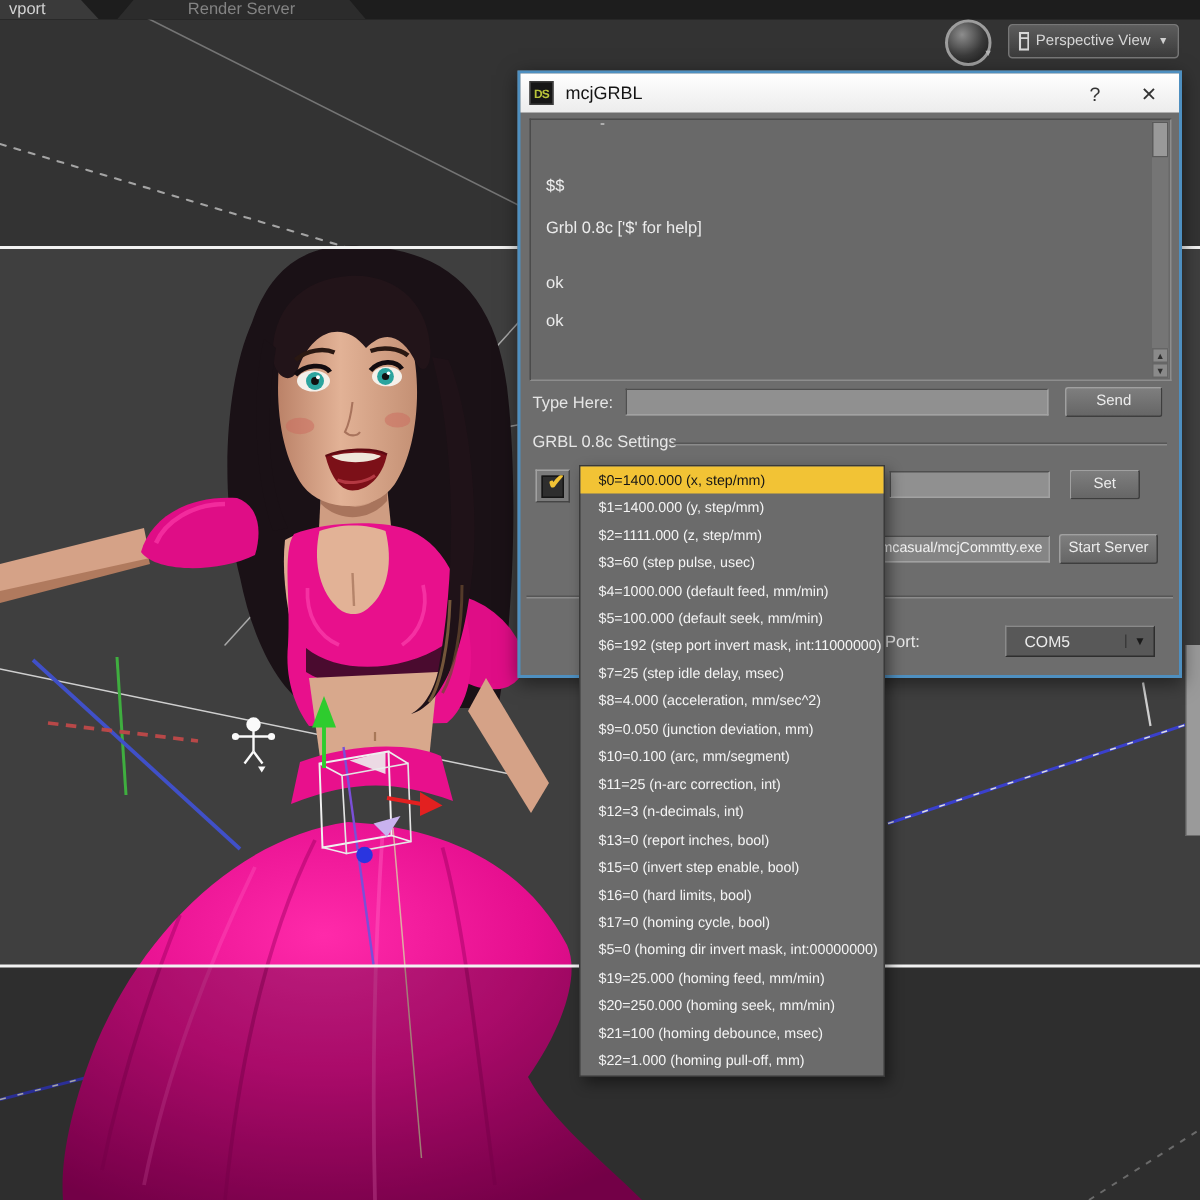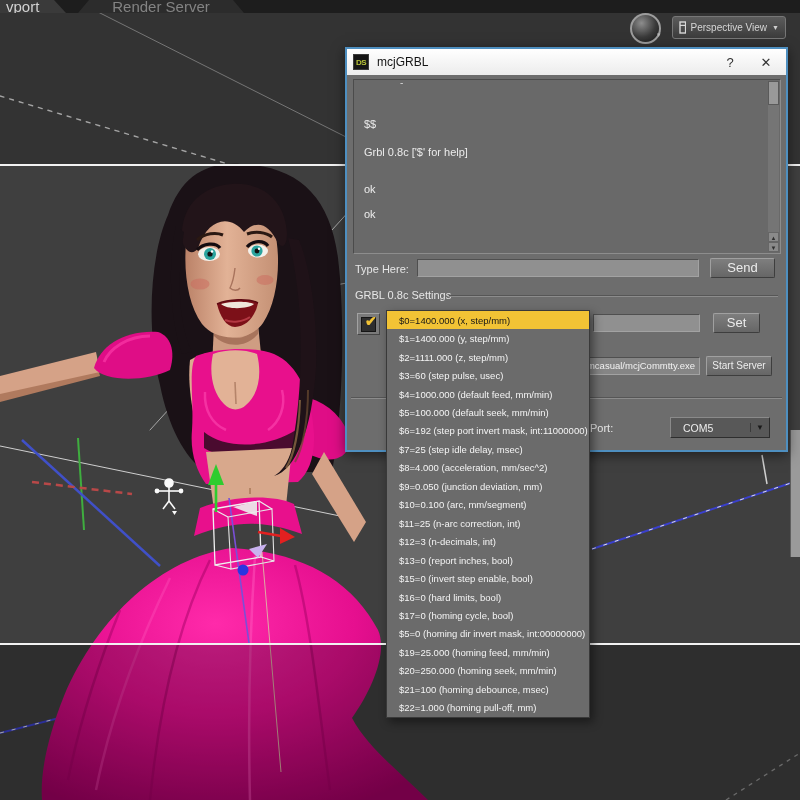--- a/index.html
+++ b/index.html
@@ -2,21 +2,21 @@
 <html><head>
 <meta charset="utf-8">
 <style>
   html,body{margin:0;padding:0;background:#1a1a1a;}
   #stage{position:relative;width:800px;height:800px;overflow:hidden;
          font-family:"Liberation Sans",sans-serif;background:#3f3f3f;}
   #scene-svg{position:absolute;left:0;top:0;z-index:0;}
 
   
   .tabbar{position:absolute;left:0;top:0;width:800px;height:13px;background:#1d1d1d;z-index:5;}
-  .tab{position:absolute;top:0;height:13px;font-size:15px;line-height:13px;overflow:hidden;}
+  .tab{position:absolute;top:0;height:13px;font-size:11px;line-height:13px;overflow:hidden;}
   .tab-active{left:0;width:66px;background:#3a3a3a;color:#d2d2d2;padding-left:6px;
               clip-path:polygon(0 0,54px 0,66px 13px,0 13px);}
   .tab-idle{left:78px;width:166px;background:#2c2c2c;color:#838383;text-align:center;
             clip-path:polygon(11px 0,155px 0,166px 13px,0 13px);}
 
   
   .magnifier{position:absolute;left:630px;top:13px;width:27px;height:27px;border-radius:50%;
              background:radial-gradient(circle at 35% 30%,#8d8d8d,#3a3a3a 55%,#141414);
              border:2px solid #9d9d9d;z-index:5;}
   .magnifier-arrow{position:absolute;left:657px;top:31px;font-size:7px;color:#b5b5b5;z-index:5;}
@@ -54,21 +54,21 @@
   .vspin{position:absolute;left:0;width:11px;height:10px;background:#8a8a8a;color:#2f2f2f;
          font-size:6px;line-height:10px;text-align:center;border:1px solid #666;box-sizing:border-box;}
   .vspin.up{bottom:10px;} .vspin.down{bottom:0;}
 
   .fld-label{position:absolute;font-size:11px;color:#e6e6e6;}
   .inputbox{position:absolute;background:#909090;border:1px solid;
             border-color:#4f4f4f #a2a2a2 #a2a2a2 #4f4f4f;box-sizing:border-box;height:18px;
             font-family:"Liberation Sans",sans-serif;font-size:10px;color:#1c1c1c;padding:0 4px;}
   .btn{position:absolute;height:20px;background:linear-gradient(#7e7e7e,#666);
        border:1px solid;border-color:#a0a0a0 #3e3e3e #3e3e3e #a0a0a0;border-radius:2px;
-       color:#ececec;font-size:13px;text-align:center;line-height:18px;box-sizing:border-box;
+       color:#ececec;font-size:10px;text-align:center;line-height:18px;box-sizing:border-box;
        cursor:default;}
   .groupline{position:absolute;border-top:1px solid #565656;border-bottom:1px solid #8c8c8c;height:0;}
 
   .checkbox{position:absolute;left:10px;top:238px;width:23px;height:22px;background:#7a7a7a;
             border:1px solid;border-color:#a2a2a2 #454545 #454545 #a2a2a2;box-sizing:border-box;
             display:flex;align-items:center;justify-content:center;}
   .checkbox .inner{width:13px;height:13px;background:#2e2e2e;border:1px solid #151515;position:relative;}
   .checkbox .mark{position:absolute;left:3px;top:-5px;color:#f2c335;font-size:14px;font-weight:bold;}
 
   .pathfield{text-align:right;color:#f2f2f2;background:#858585;font-size:9.5px;line-height:16px;

